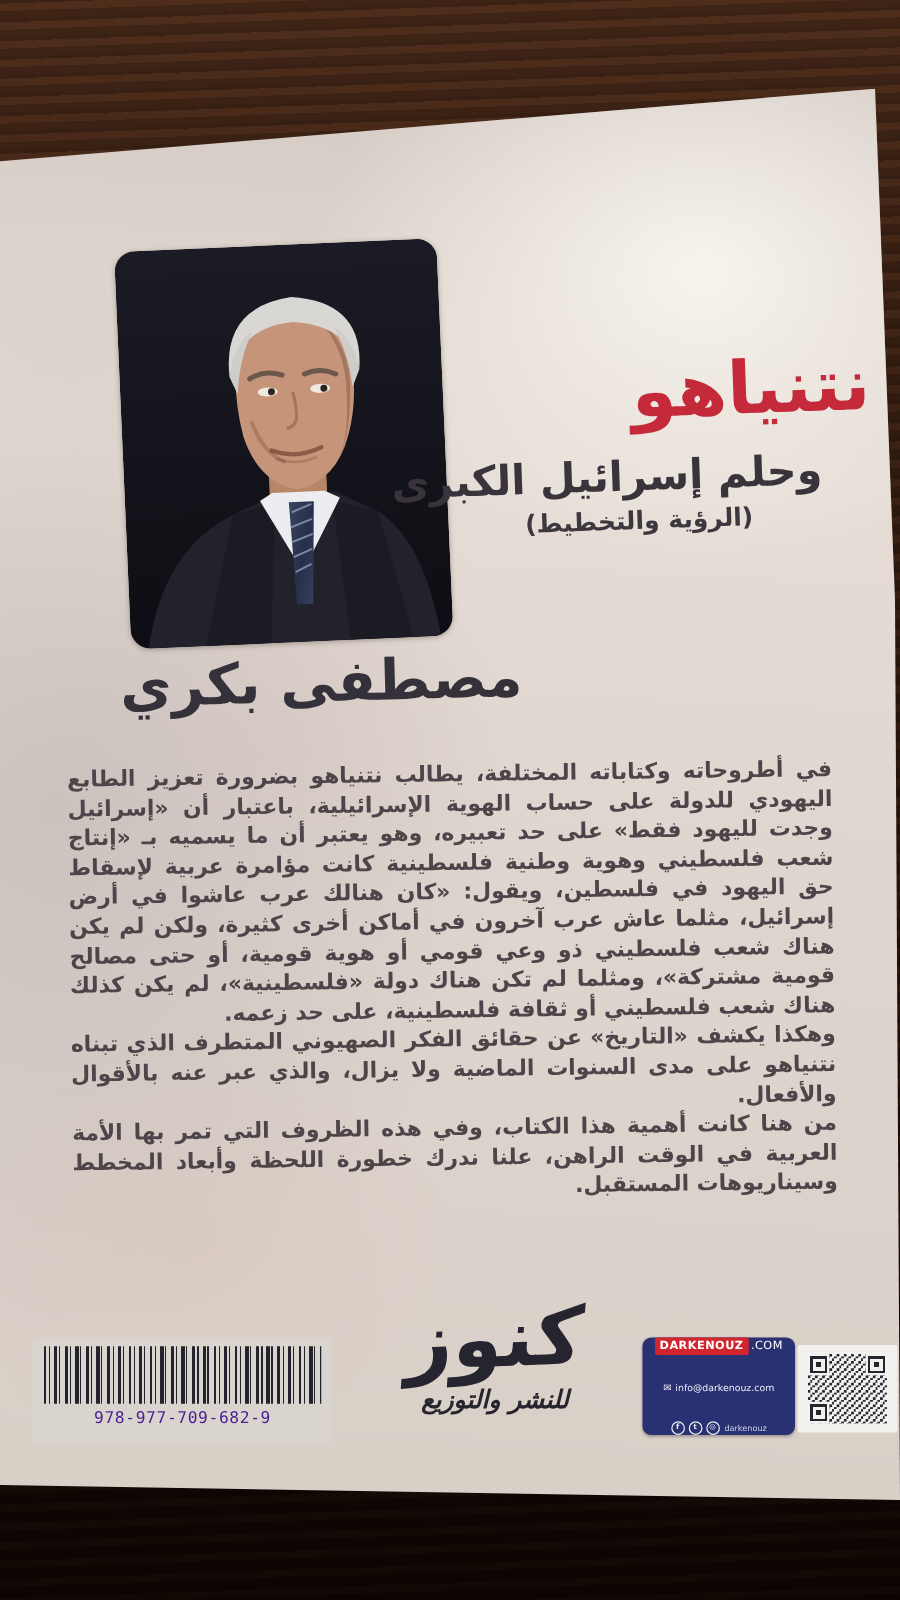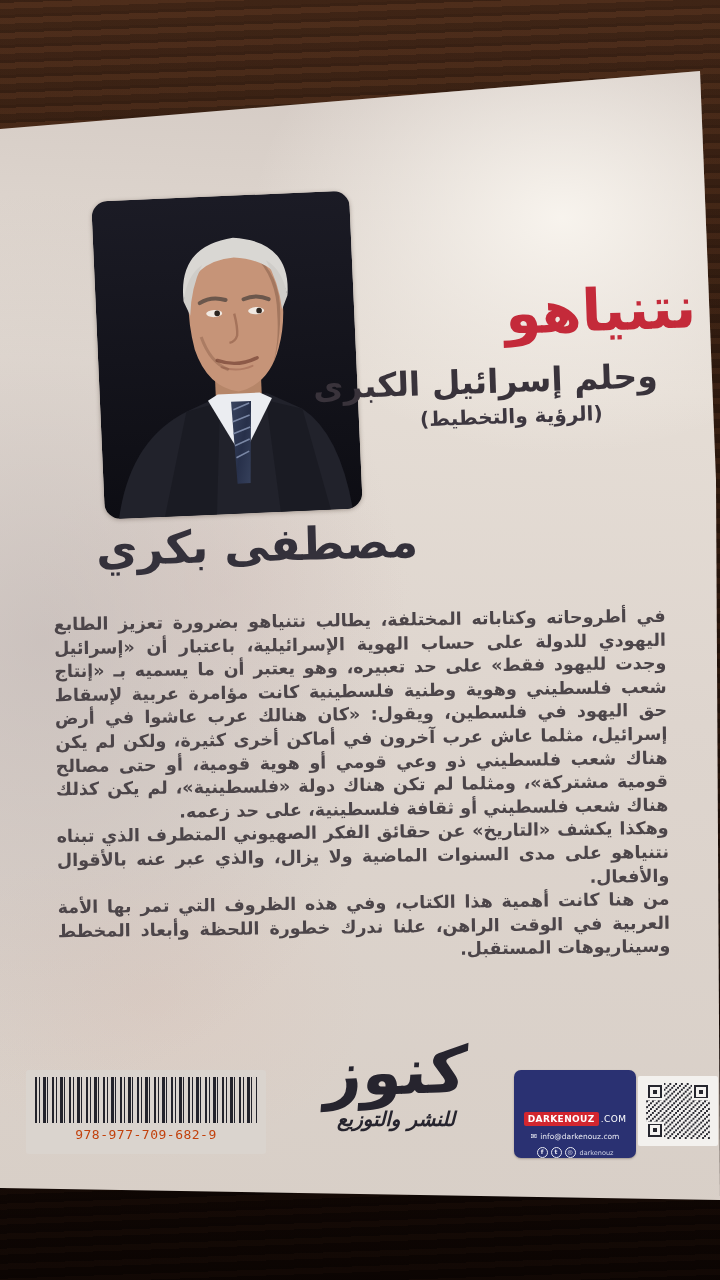--- a/index.html
+++ b/index.html
@@ -59,35 +59,35 @@
     position:absolute;left:26px;top:1070px;width:240px;height:84px;
     background:#dad4ce;border-radius:3px;
   }
   .barcode .bars{
     margin:7px 9px 0;height:46px;
     background:repeating-linear-gradient(90deg,
       #23232b 0 2px,#dad4ce 2px 4px,#23232b 4px 5px,#dad4ce 5px 8px,
       #23232b 8px 11px,#dad4ce 11px 12px,#23232b 12px 13px,#dad4ce 13px 17px);
   }
   .barcode .isbn{
-    margin-top:4px;text-align:center;color:#c2410c;
+    margin-top:4px;text-align:center;color:#4c1d95;
     font-family:"DejaVu Sans Mono",monospace;font-size:13px;letter-spacing:.5px;
   }
   .publisher{
     position:absolute;left:300px;top:1040px;width:192px;text-align:center;color:#26242e;
   }
   .publisher .name{
     font-size:64px;font-weight:bold;line-height:1;
     transform:skewX(-6deg) rotate(-2deg);display:inline-block;
   }
   .publisher .tagline{font-size:20px;font-weight:bold;margin-top:3px;font-style:italic;}
   .contact{
-    position:absolute;left:514px;top:1070px;width:122px;height:88px;
+    position:absolute;left:514px;top:1070px;width:122px;height:78px;
     background:#2a3172;border-radius:7px;
-    display:flex;flex-direction:column;align-items:center;justify-content:flex-end;gap:6px;
+    display:flex;flex-direction:column;align-items:center;justify-content:space-between;gap:6px;
     box-shadow:0 1px 2px rgba(40,30,25,.3);
   }
   .siteline{display:flex;align-items:center;gap:2px;}
   .sitebadge{
     background:#d2262f;color:#fff;font-size:9px;font-weight:bold;
     padding:2px 4px;border-radius:2px;letter-spacing:.4px;
   }
   .sitesuffix{color:#fff;font-size:9px;font-weight:normal;letter-spacing:.4px;}
   .emailline{display:flex;align-items:center;gap:3px;color:#e8e9f2;font-size:7.5px;}
   .mailicon{font-size:8px;line-height:1;}

